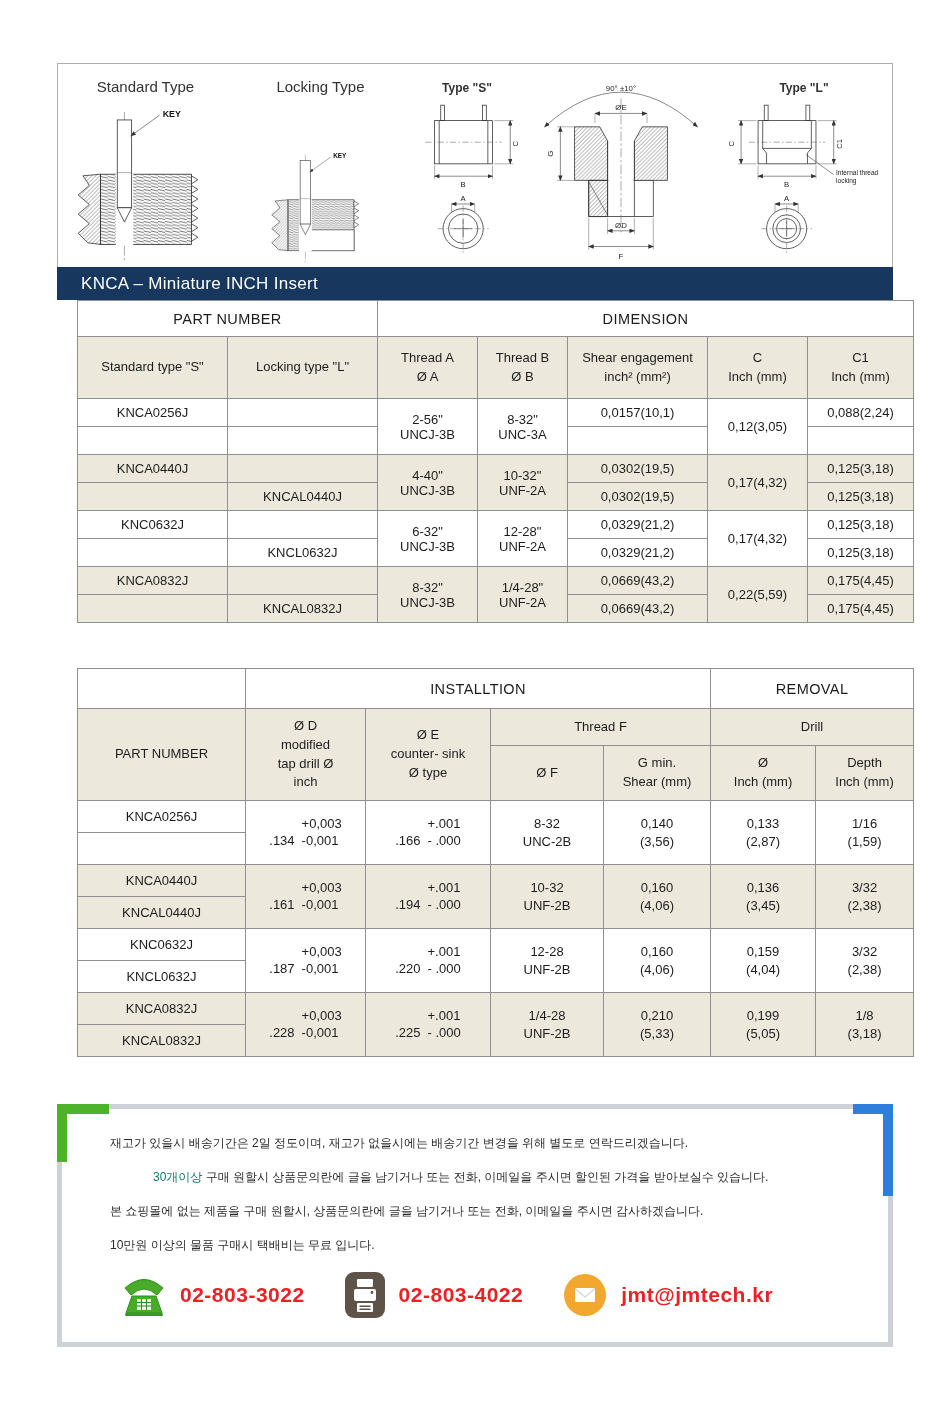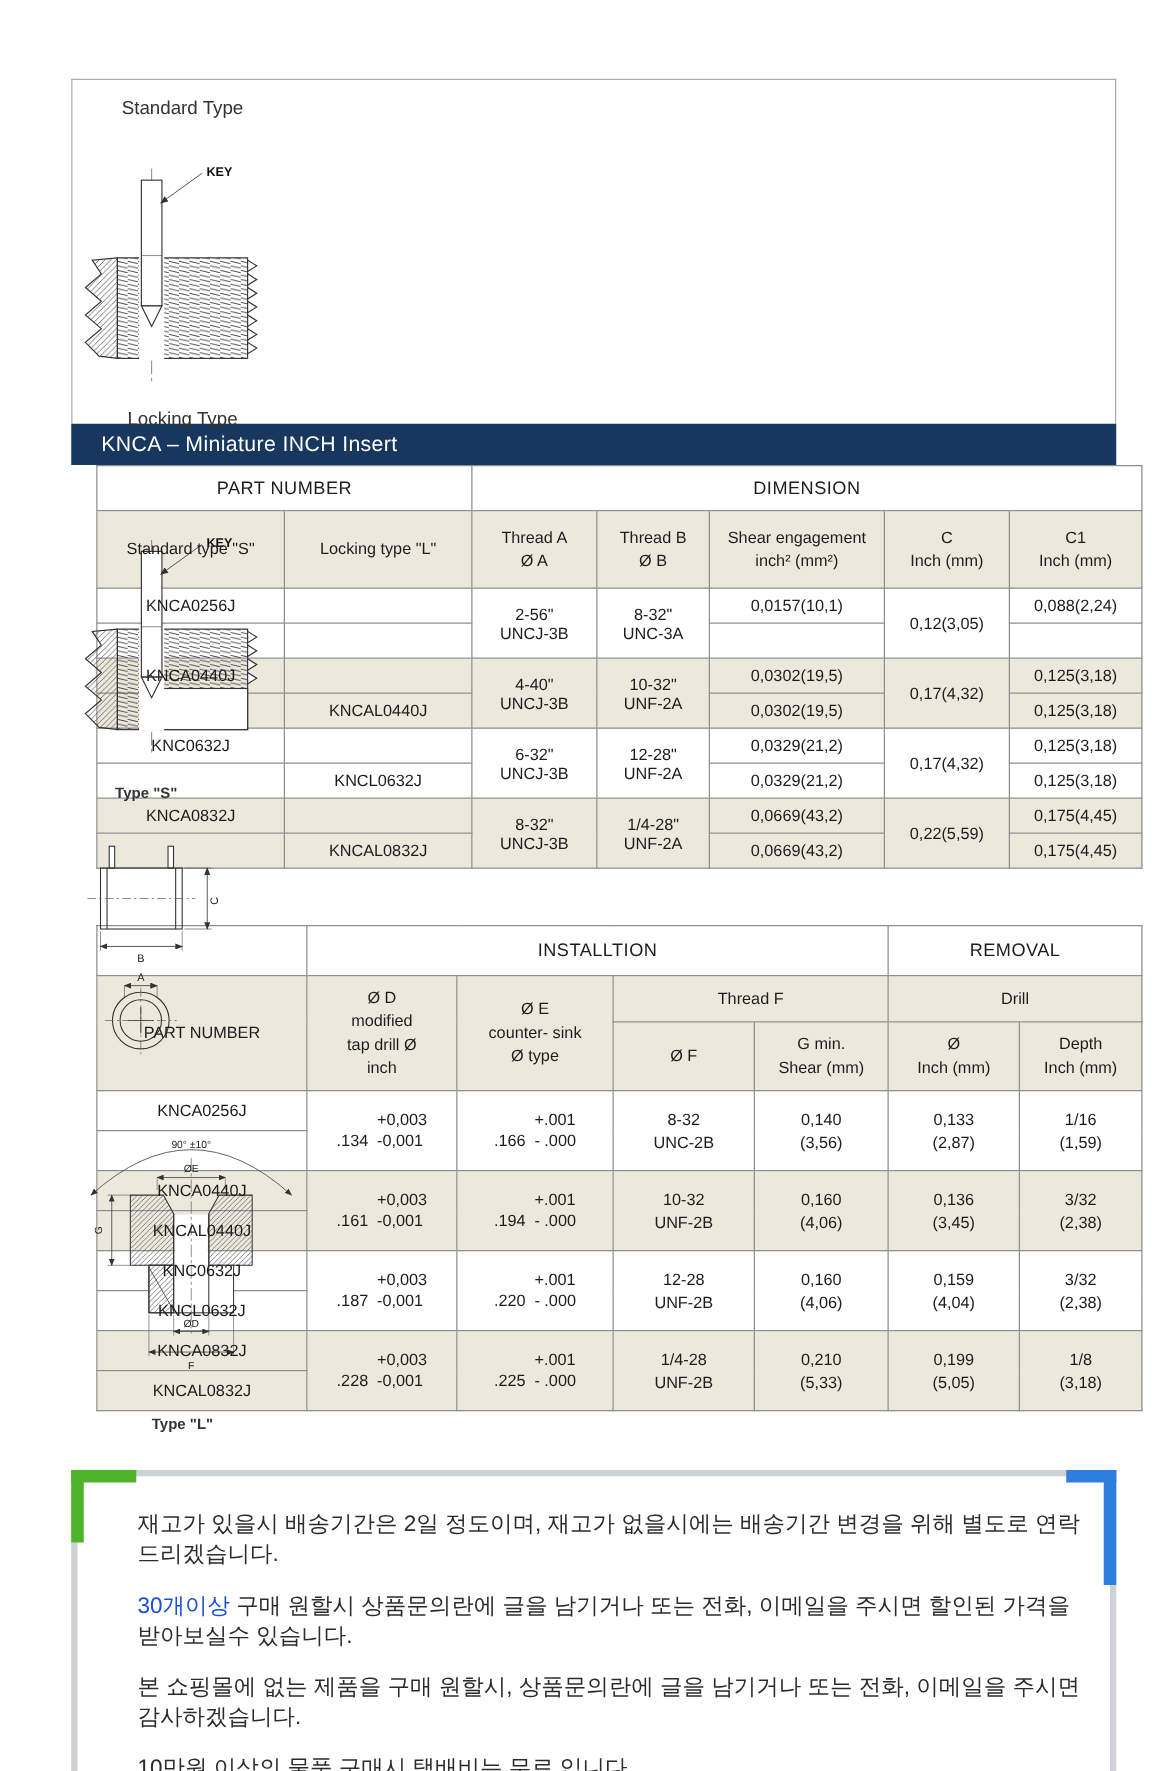--- a/index.html
+++ b/index.html
@@ -1,20 +1,20 @@
 <!DOCTYPE html>
 <html><head>
 <meta charset="utf-8">
 <style>
   html,body{margin:0;padding:0;}
   body{width:940px;height:1417px;background:#fff;font-family:"Liberation Sans",sans-serif;position:relative;}
   .content{position:absolute;left:57px;top:63px;width:836px;}
 
   
-  .drawings{display:flex;height:276px;border:1px solid #aeaeae;border-bottom:none;background:#fff;box-sizing:border-box;padding-top:14px;flex-direction:column;}
+  .drawings{display:flex;height:204px;border:1px solid #aeaeae;border-bottom:none;background:#fff;box-sizing:border-box;padding-top:14px;}
   .fig{display:flex;flex-direction:column;align-items:center;}
   .fig1{width:176px;} .fig2{width:176px;gap:48px;} .fig3{width:118px;} .fig4{width:190px;} .fig5{width:176px;}
   .fig-title{height:24px;font-size:15px;color:#333;}
   .fig-title.small{font-size:12px;font-weight:600;padding-top:3px;}
   .figsvg{display:block;}
   .ol{fill:none;stroke:#333;stroke-width:1;}
   .olw{fill:#fff;stroke:#333;stroke-width:1;}
   .thin{fill:none;stroke:#555;stroke-width:0.6;}
   .dl{fill:none;stroke:#444;stroke-width:0.8;}
   .cl{fill:none;stroke:#666;stroke-width:0.7;stroke-dasharray:12 3 3 3;}
@@ -39,22 +39,22 @@
   .t2 .sub-hdr td{height:55px;font-size:13px;background:#ece9dc;line-height:1.45;}
   .t2 tr.data td{height:32px;font-size:13px;line-height:1.35;}
   .tol{display:inline-flex;align-items:flex-end;gap:7px;font-size:13px;}
   .tol-stack{display:inline-flex;flex-direction:column;line-height:1.3;text-align:left;}
 
   
   .info-box{position:relative;margin-top:47px;border:5px solid #ced2d6;background:#fff;box-sizing:border-box;padding:26px 20px 24px 48px;min-height:200px;}
   .corner{position:absolute;box-sizing:border-box;}
   .c-tl{top:-5px;left:-5px;width:52px;height:58px;border-top:10px solid #4db32b;border-left:10px solid #4db32b;}
   .c-tr{top:-5px;right:-5px;width:40px;height:92px;border-top:10px solid #2e7ede;border-right:10px solid #2e7ede;}
-  .notice p{margin:0 0 17px 0;font-size:18px;color:#2b2b2b;}
-  .red{color:#1d4ed8;}
+  .notice p{margin:0 0 17px 0;font-size:12px;color:#2b2b2b;}
+  .red{color:#0f766e;margin-left:43px;}
   .contacts{display:flex;align-items:center;gap:14px;margin-top:18px;padding-left:12px;}
   .cicon{display:inline-flex;align-items:center;}
   .cnum{font-size:21px;font-weight:bold;color:#ed2024;margin-right:26px;letter-spacing:0.5px;}
 </style>
 </head>
 <body>
 
 <svg width="0" height="0" style="position:absolute">
   <defs>
     <pattern id="hatch" width="5" height="5" patternUnits="userSpaceOnUse">

